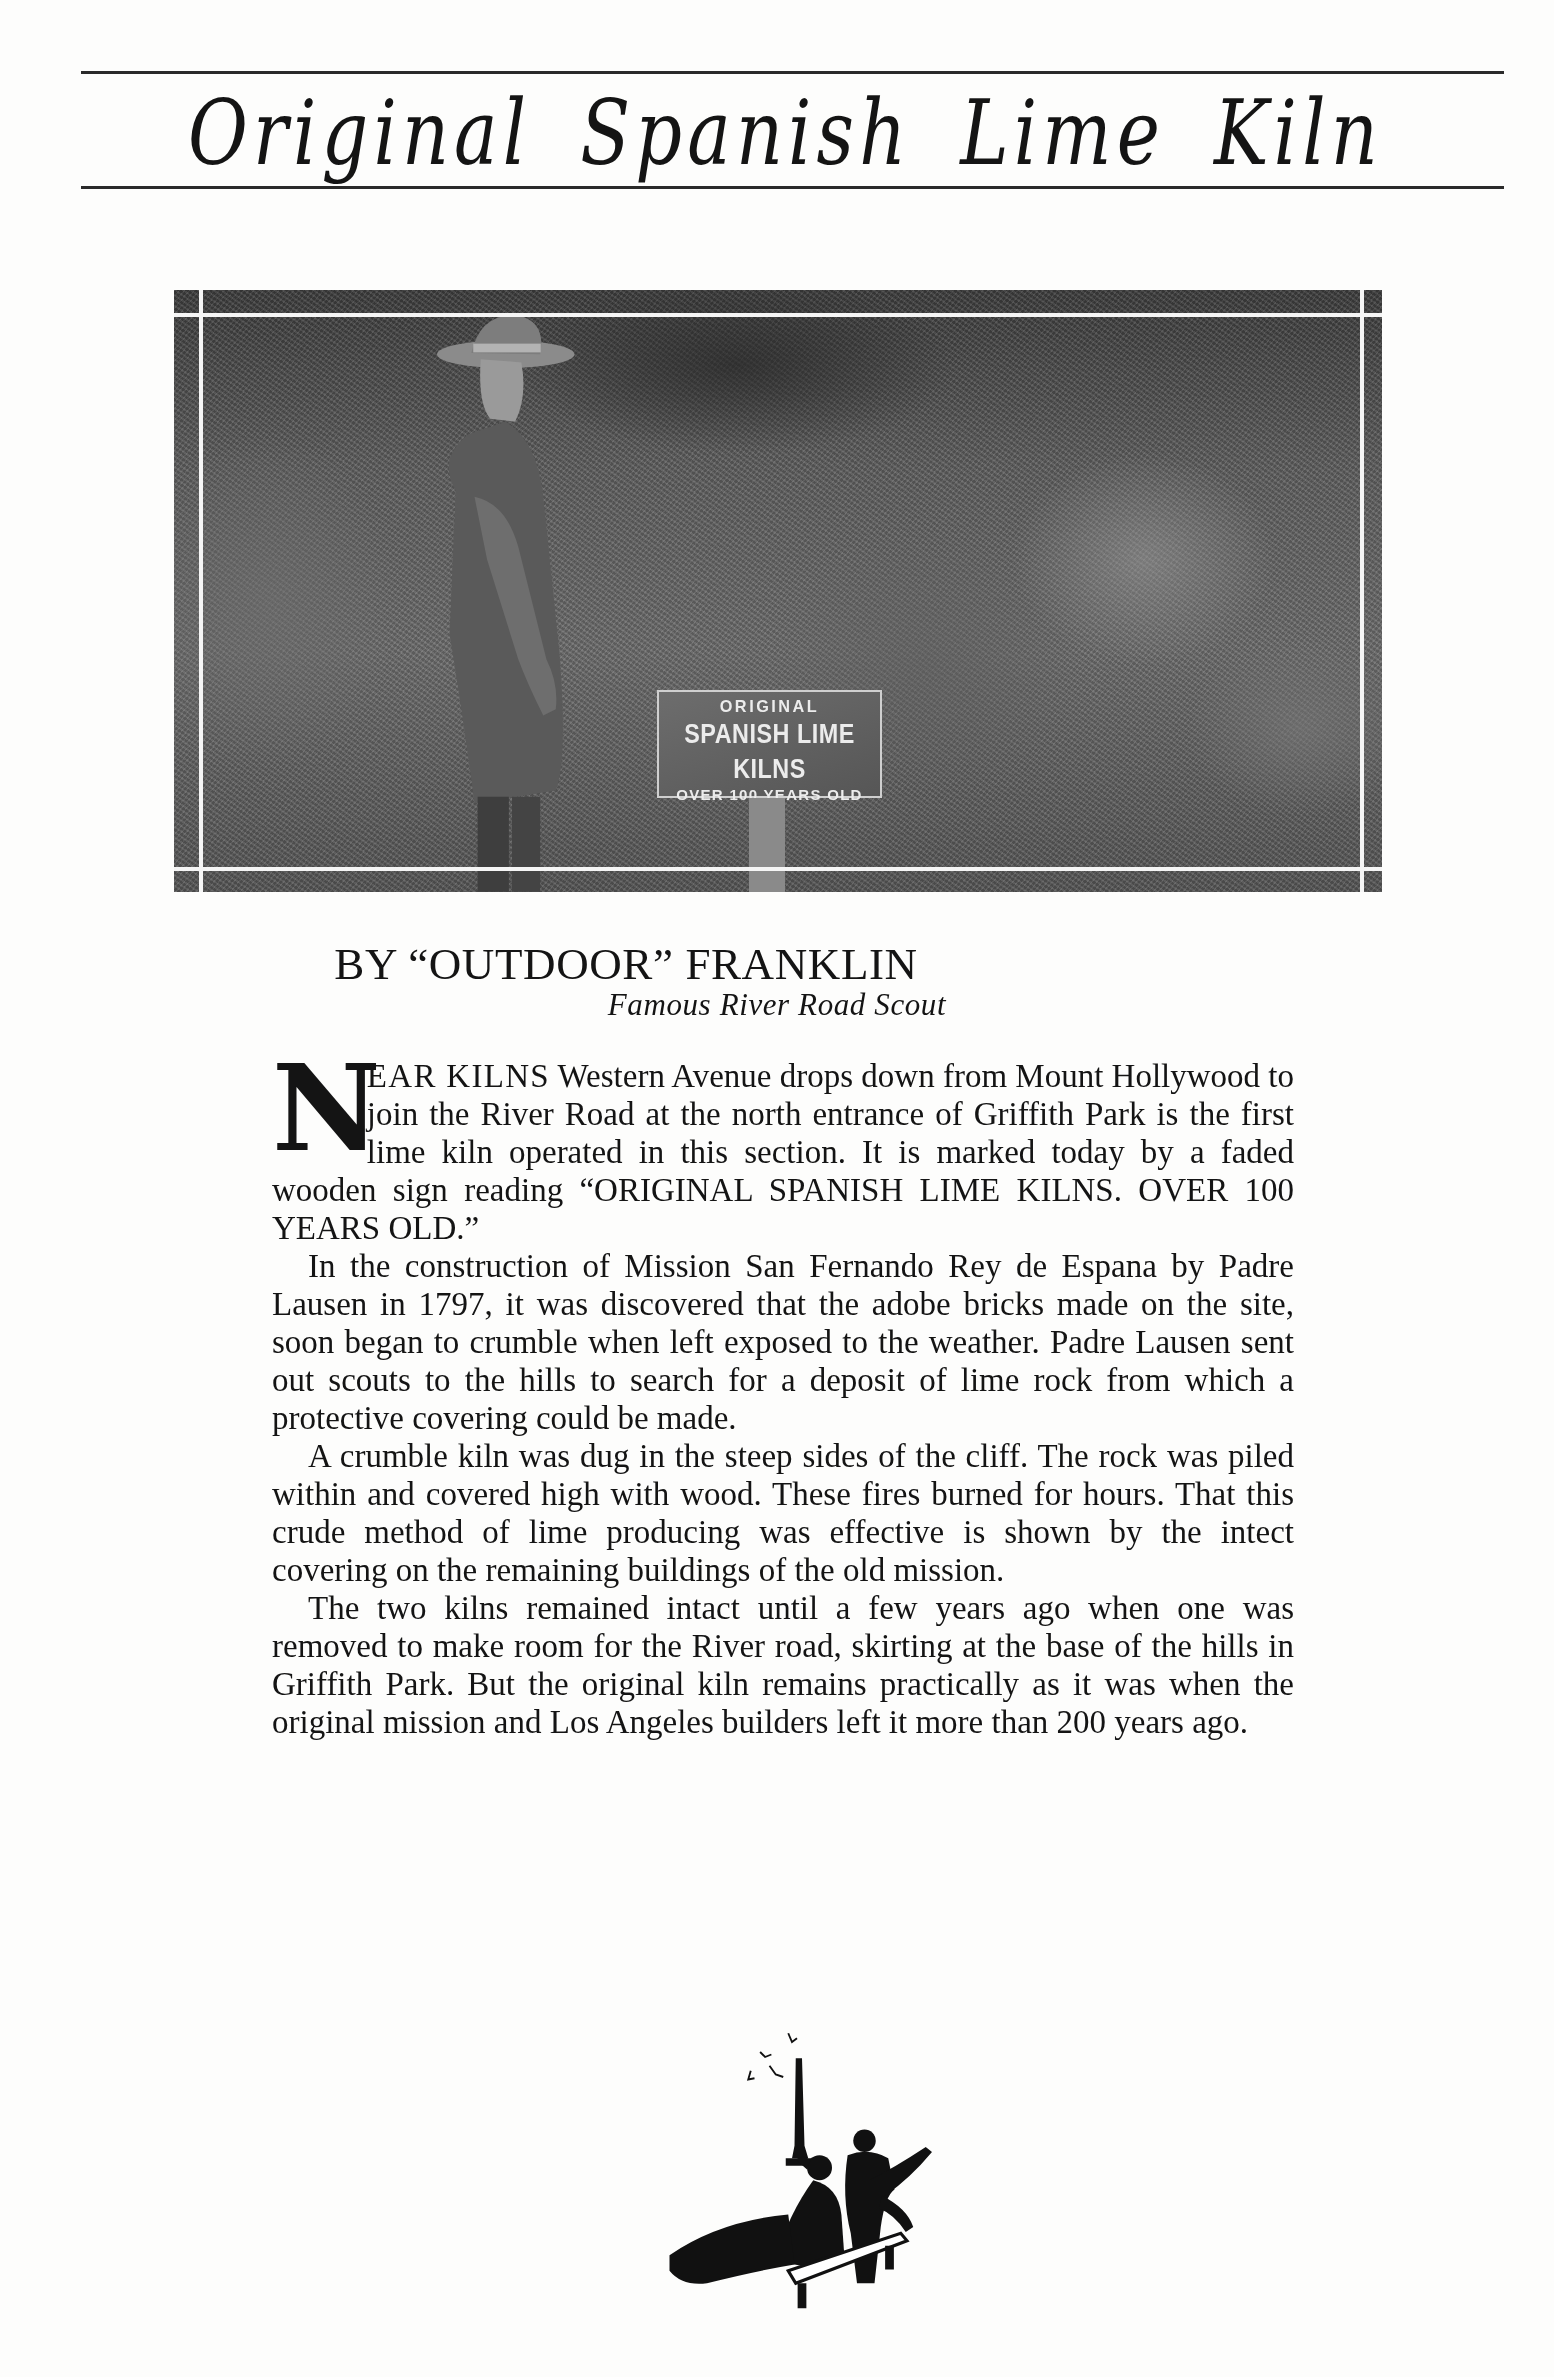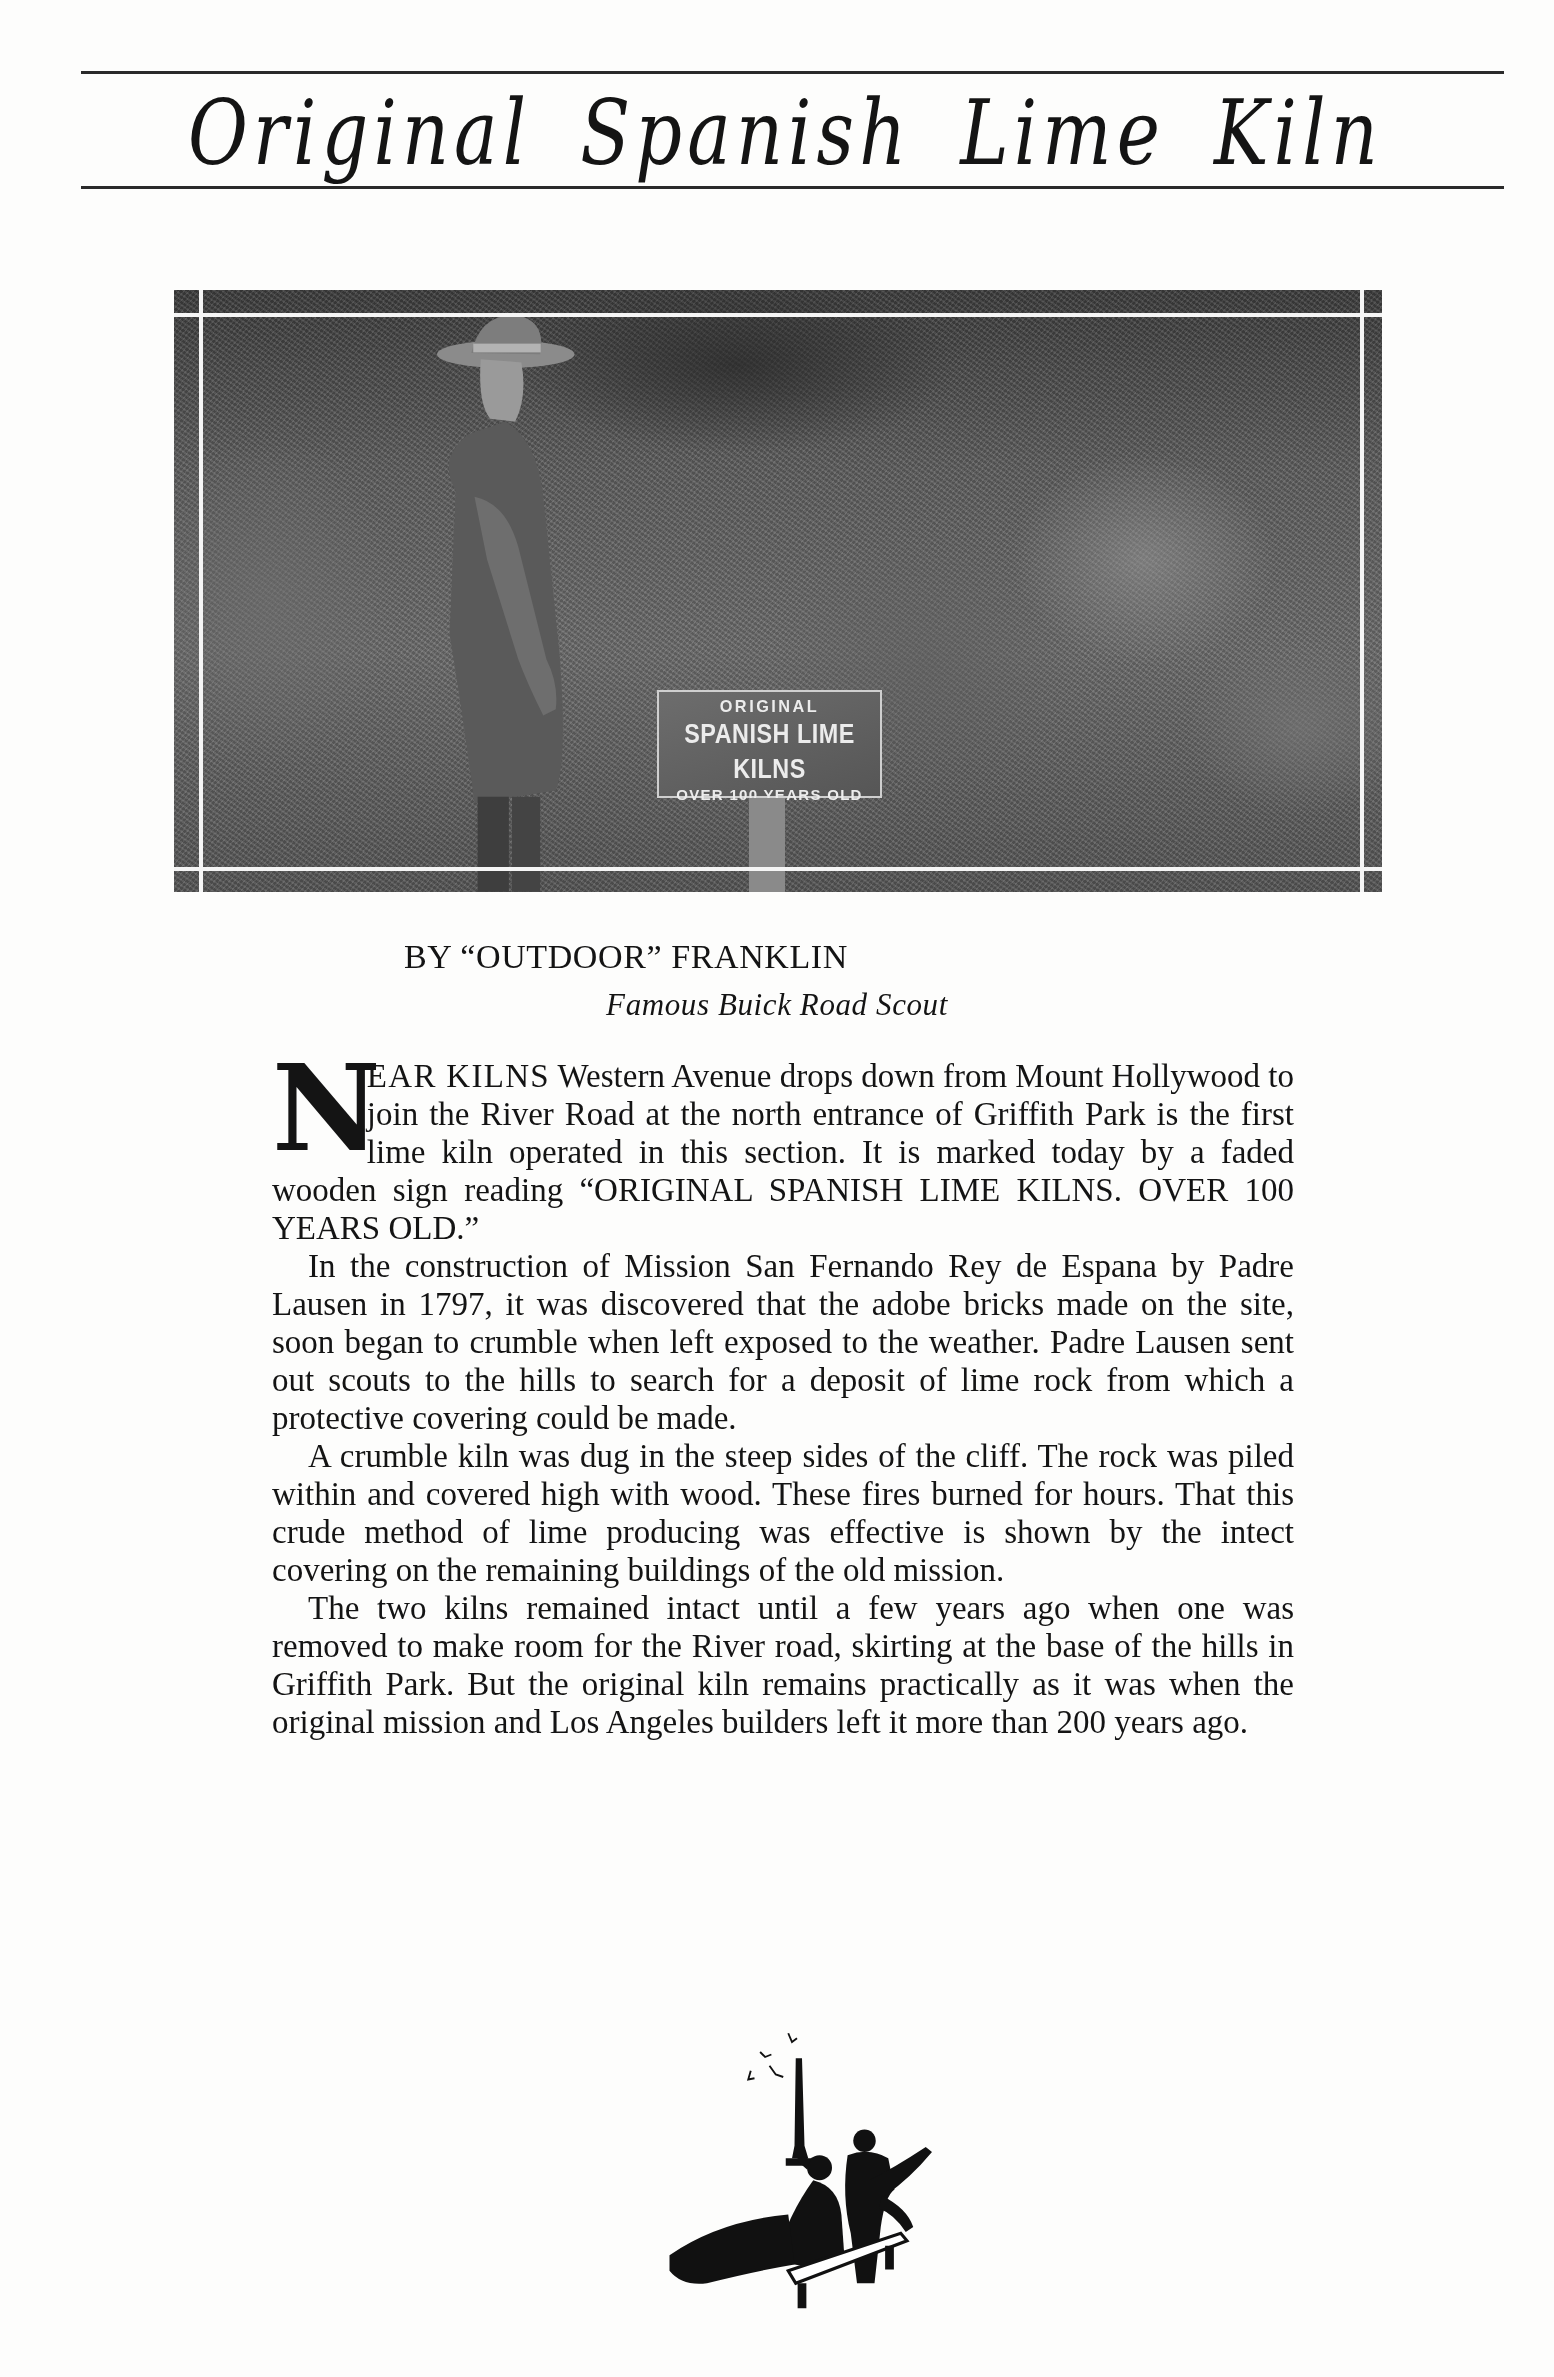--- a/index.html
+++ b/index.html
@@ -52,21 +52,21 @@
     font-family: "Liberation Sans", "DejaVu Sans", sans-serif; font-weight: bold;
   }
   .sign .l1 { font-size: 16.3px; letter-spacing: 2.5px; margin-top: 5px; }
   .sign .l2 { font-size: 27.5px; line-height: 35px; letter-spacing: 0.6px; transform: scaleX(0.85); }
   .sign .l3 { font-size: 15px; letter-spacing: 1.3px; }
   .post { position: absolute; left: 575px; top: 508px; width: 36px; height: 94px; background: #8a8a8a; }
 
   
   .byline {
     position: absolute; left: 0; width: 1252px; text-align: center;
-    top: 938px; font-size: 34px; letter-spacing: 0.6px;
+    top: 938px; font-size: 45px; letter-spacing: 0.6px;
   }
   .subbyline {
     position: absolute; left: 0; width: 1554px; text-align: center;
     top: 987px; font-size: 31px; font-style: italic; letter-spacing: 0.6px;
   }
 
   
   .body {
     position: absolute; left: 272px; top: 1057px; width: 1022px;
     font-size: 33px; line-height: 38px; text-align: justify;
@@ -109,21 +109,21 @@
     <div class="l3">OVER 100 YEARS OLD</div>
   </div>
   <div class="post"></div>
   <div class="frame-line h1"></div>
   <div class="frame-line h2"></div>
   <div class="frame-line v1"></div>
   <div class="frame-line v2"></div>
 </div>
 
 <div class="byline">BY “OUTDOOR” FRANKLIN</div>
-<div class="subbyline">Famous Buick Road Scout</div>
+<div class="subbyline">Famous River Road Scout</div>
 
 <div class="body">
   <p>
     <span class="dropcap">N</span><span class="smallcaps">EAR KILNS</span><span> Western Avenue drops down from Mount Hollywood to join the River Road at the north entrance of Griffith Park is the first lime kiln operated in this section. It is marked today by a faded wooden sign reading “ORIGINAL SPANISH LIME KILNS. OVER 100 YEARS OLD.”</span>
   </p>
   <p class="indent">In the construction of Mission San Fernando Rey de Espana by Padre Lausen in 1797, it was discovered that the adobe bricks made on the site, soon began to crumble when left exposed to the weather. Padre Lausen sent out scouts to the hills to search for a deposit of lime rock from which a protective covering could be made.</p>
   <p class="indent">A crumble kiln was dug in the steep sides of the cliff. The rock was piled within and covered high with wood. These fires burned for hours. That this crude method of lime producing was effective is shown by the intect covering on the remaining buildings of the old mission.</p>
   <p class="indent">The two kilns remained intact until a few years ago when one was removed to make room for the River road, skirting at the base of the hills in Griffith Park. But the original kiln remains practically as it was when the original mission and Los Angeles builders left it more than 200 years ago.</p>
 </div>
 

